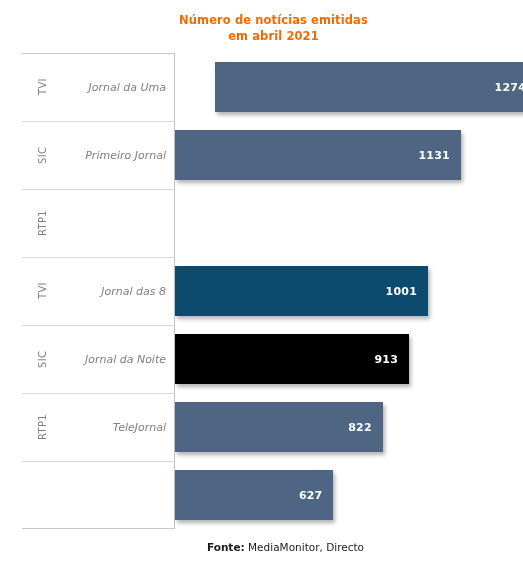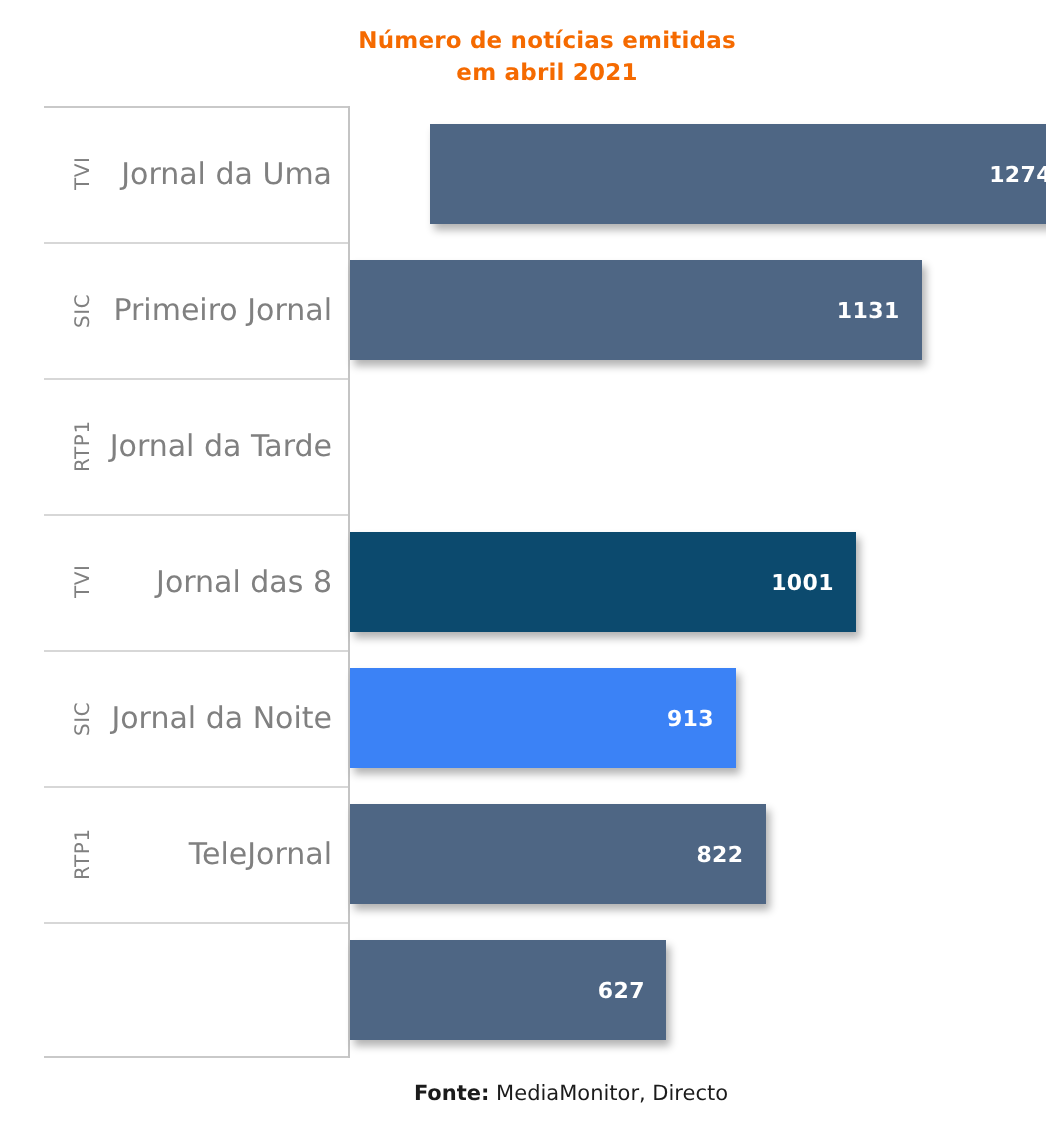--- a/index.html
+++ b/index.html
@@ -114,23 +114,24 @@
     letter-spacing: 0.3px;
   }
   .program-label {
     position: absolute;
     right: 8px;
     top: 0;
     height: 68px;
     display: flex;
     align-items: center;
     justify-content: flex-end;
-    font-size: 15px;
+    font-size: 11px;
     color: #808080;
     white-space: nowrap;
+    font-style: italic;
   }
 
   .bar-track {
     position: absolute;
     left: 153px;
     top: 9px;
     height: 50px;
     width: 322px;
   }
   .bar {
@@ -207,21 +208,20 @@
           <div class="bar-track">
             <div class="bar" style="width: 285.857px; background: rgb(78, 102, 132);">
               <span class="bar-value">1131</span>
             </div>
           </div>
         </div>
         <div class="bar-row">
           <div class="row-divider"></div>
           <div class="label-block">
             <div class="channel-label">RTP1</div>
-            <div class="program-label">Jornal da Tarde</div>
           </div>
         </div>
         <div class="bar-row">
           <div class="row-divider"></div>
           <div class="label-block">
             <div class="channel-label">TVI</div>
             <div class="program-label">Jornal das 8</div>
           </div>
           <div class="bar-track">
             <div class="bar" style="width: 253px; background: #0c4a6e;">
@@ -229,21 +229,21 @@
             </div>
           </div>
         </div>
         <div class="bar-row">
           <div class="row-divider"></div>
           <div class="label-block">
             <div class="channel-label">SIC</div>
             <div class="program-label">Jornal da Noite</div>
           </div>
           <div class="bar-track">
-            <div class="bar" style="width: 193px; background: #3b82f6;">
+            <div class="bar" style="width: 234px; background: #000000;">
               <span class="bar-value">913</span>
             </div>
           </div>
         </div>
         <div class="bar-row">
           <div class="row-divider"></div>
           <div class="label-block">
             <div class="channel-label">RTP1</div>
             <div class="program-label">TeleJornal</div>
           </div>

